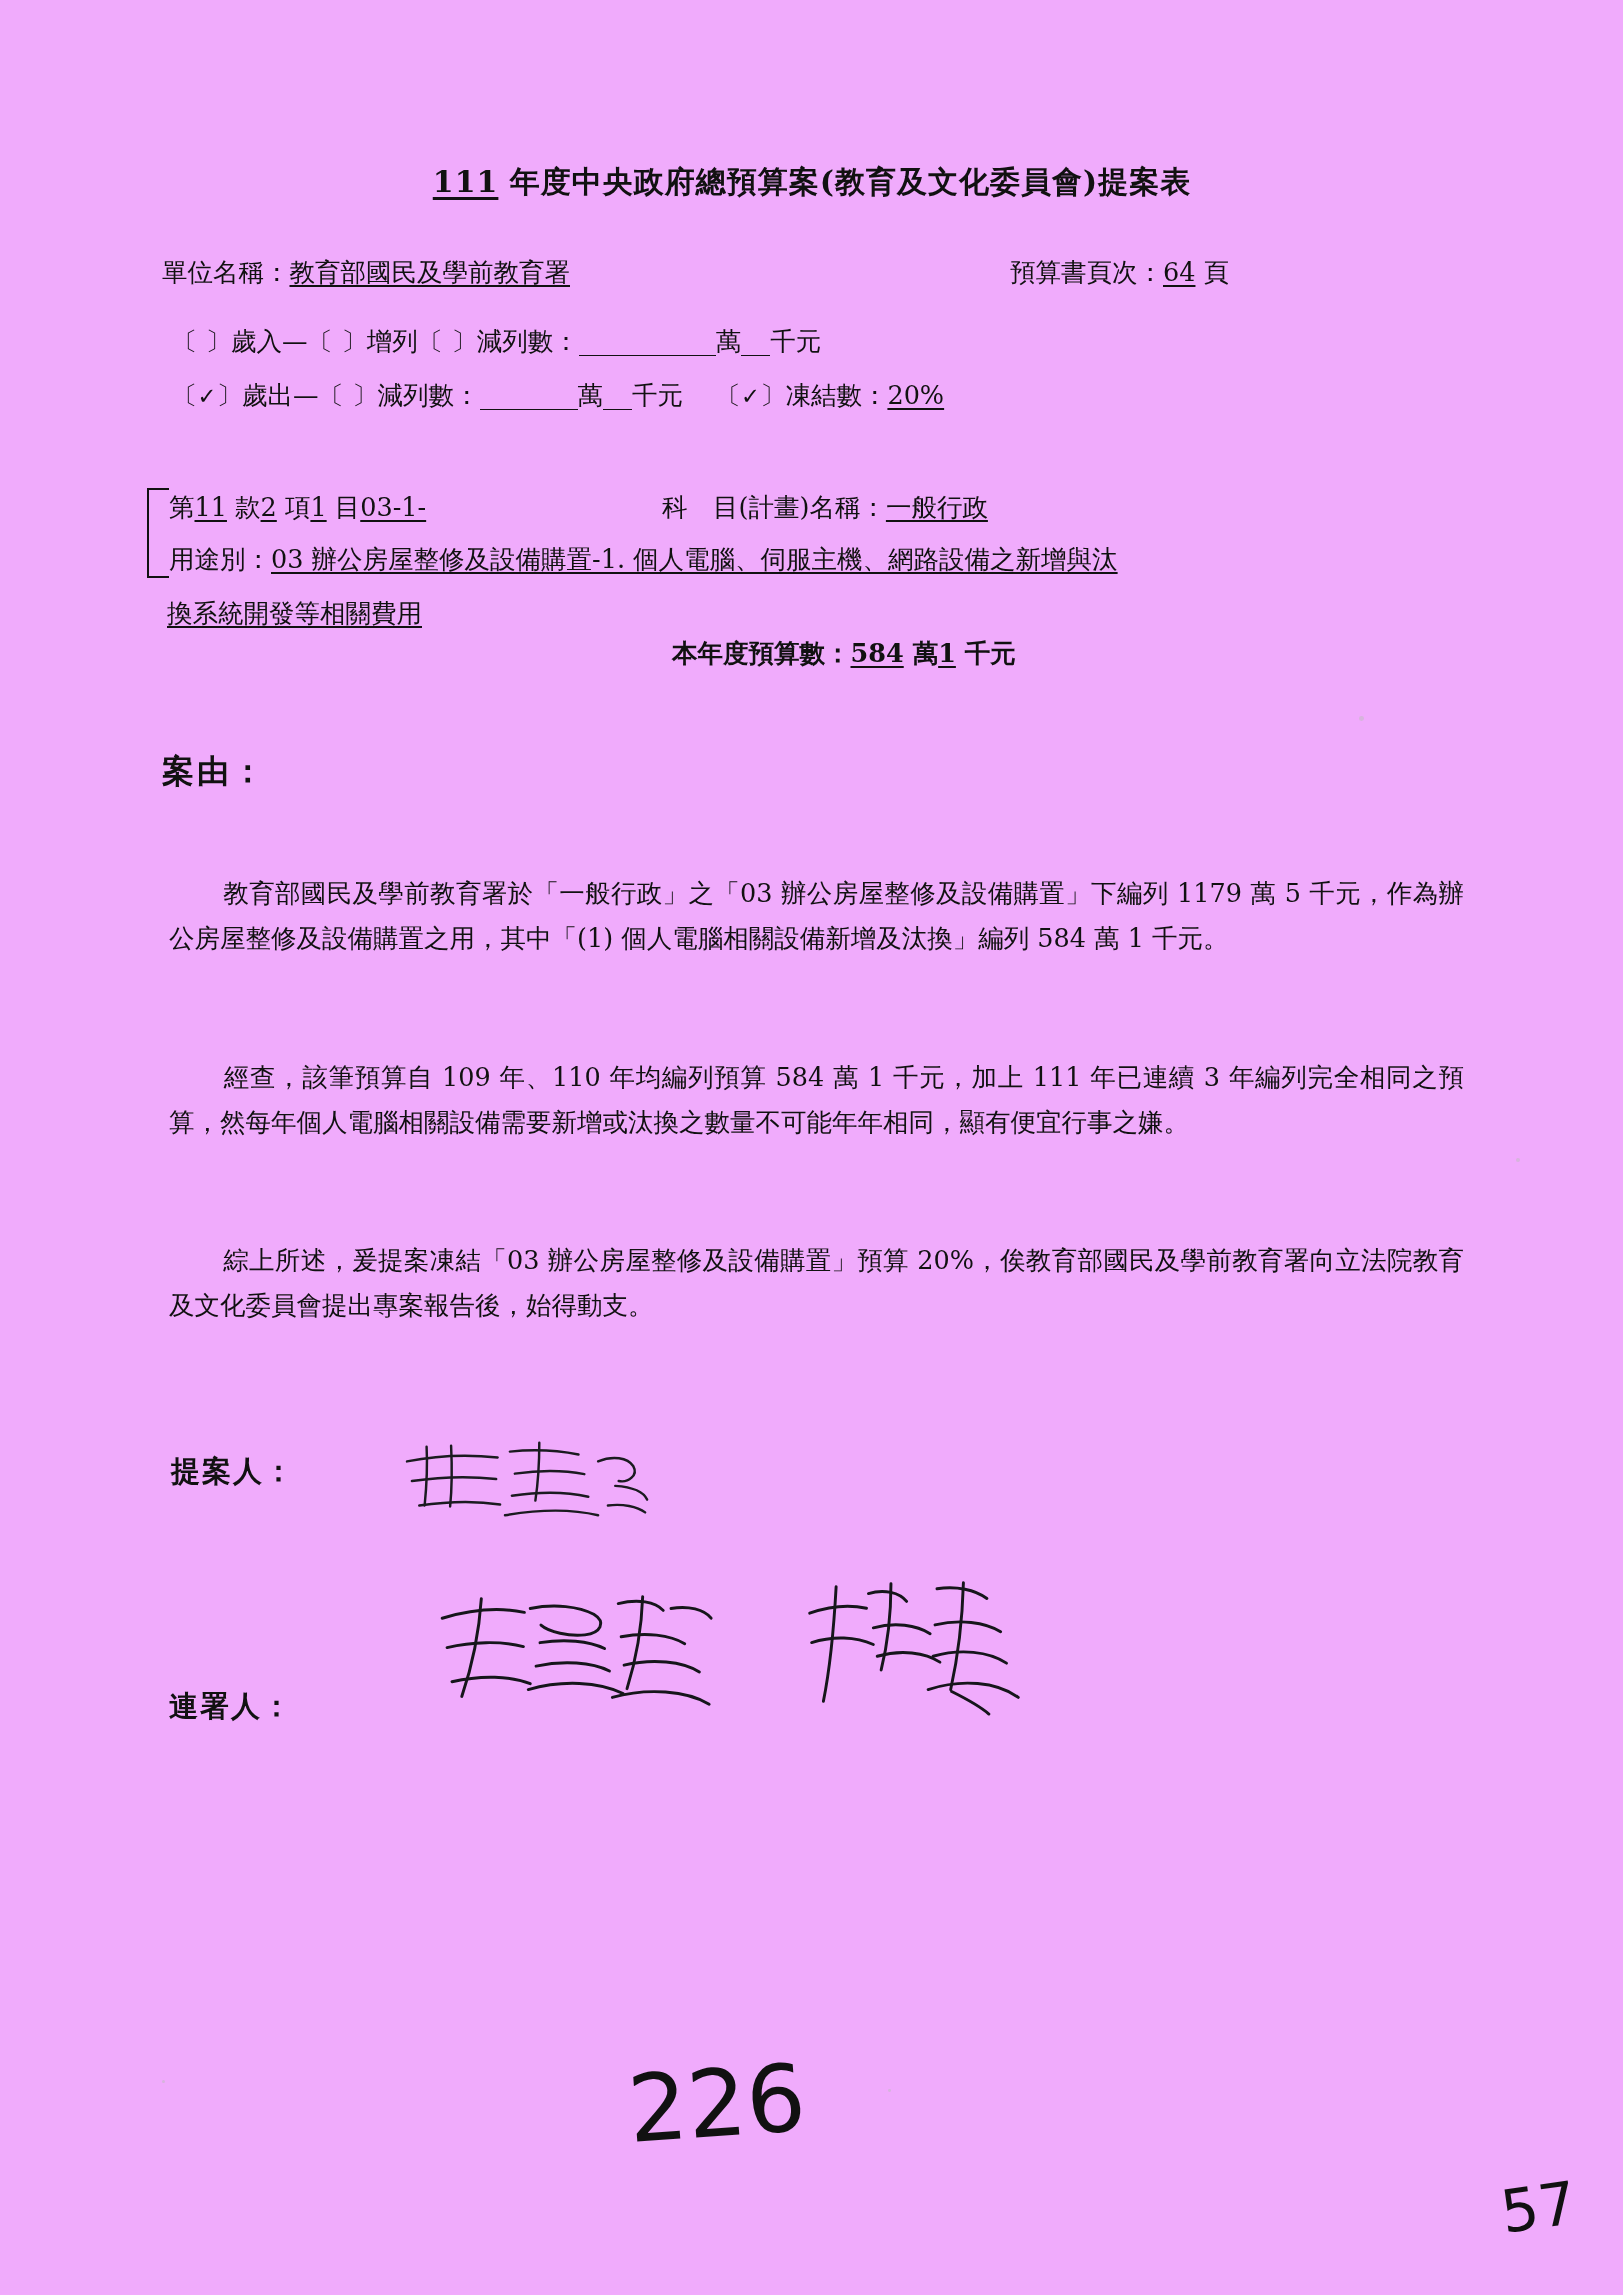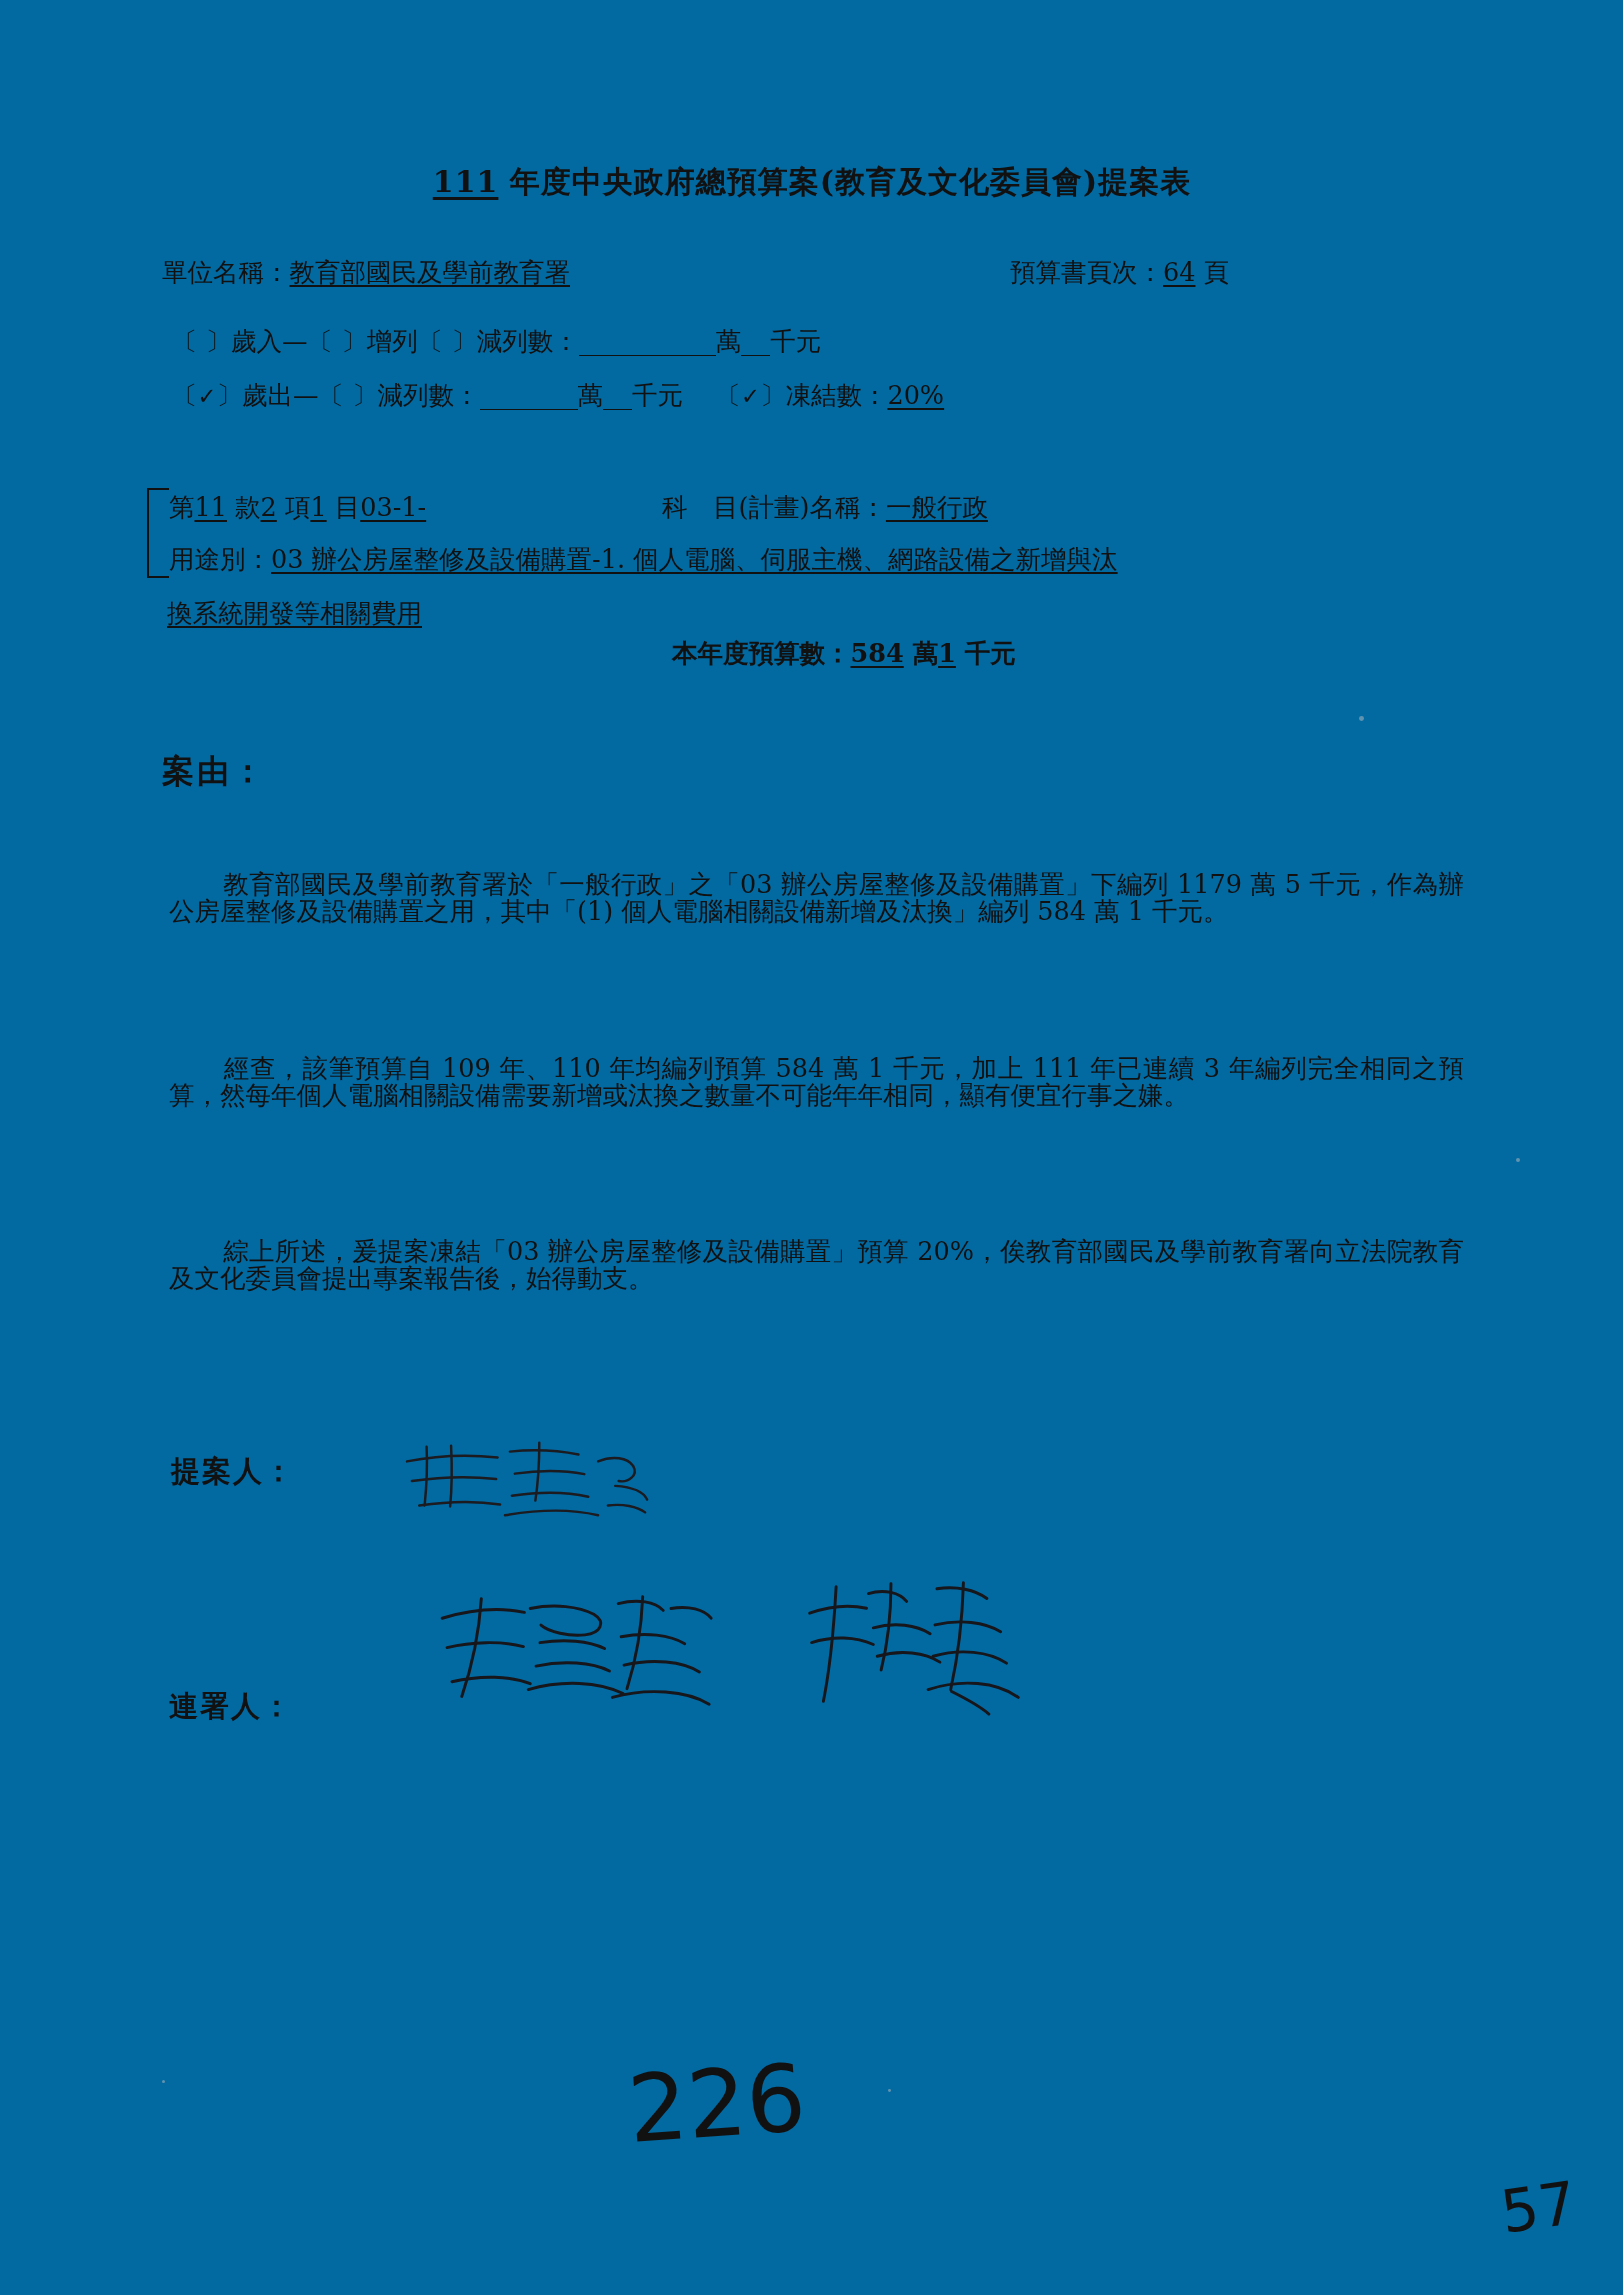--- a/index.html
+++ b/index.html
@@ -13,21 +13,21 @@
     font-family: "DejaVu Serif", "Liberation Serif", serif;
     color: #111;
     position: relative;
     overflow: hidden;
   }
   .page {
     position: absolute;
     left: 0; top: 0;
     width: 1624px;
     height: 2295px;
-    background: #0369a1;
+    background: #f0abfc;
   }
   
   .speckle {
     position: absolute;
     background: #bdbdbd;
     border-radius: 50%;
     opacity: .5;
   }
 
   .title {
@@ -88,21 +88,21 @@
     font-size: 32px;
     font-weight: 700;
     letter-spacing: 2.9px;
   }
 
   .para {
     position: absolute;
     left: 169px;
     width: 1295px;
     font-size: 25.5px;
-    line-height: 27px;
+    line-height: 45px;
     text-align: justify;
     text-justify: inter-character;
   }
   .para .indent { display: inline-block; width: 54px; }
   .p1 { top: 871px; }
   .p2 { top: 1055px; }
   .p3 { top: 1238px; }
 
   .signer-label {
     position: absolute;

